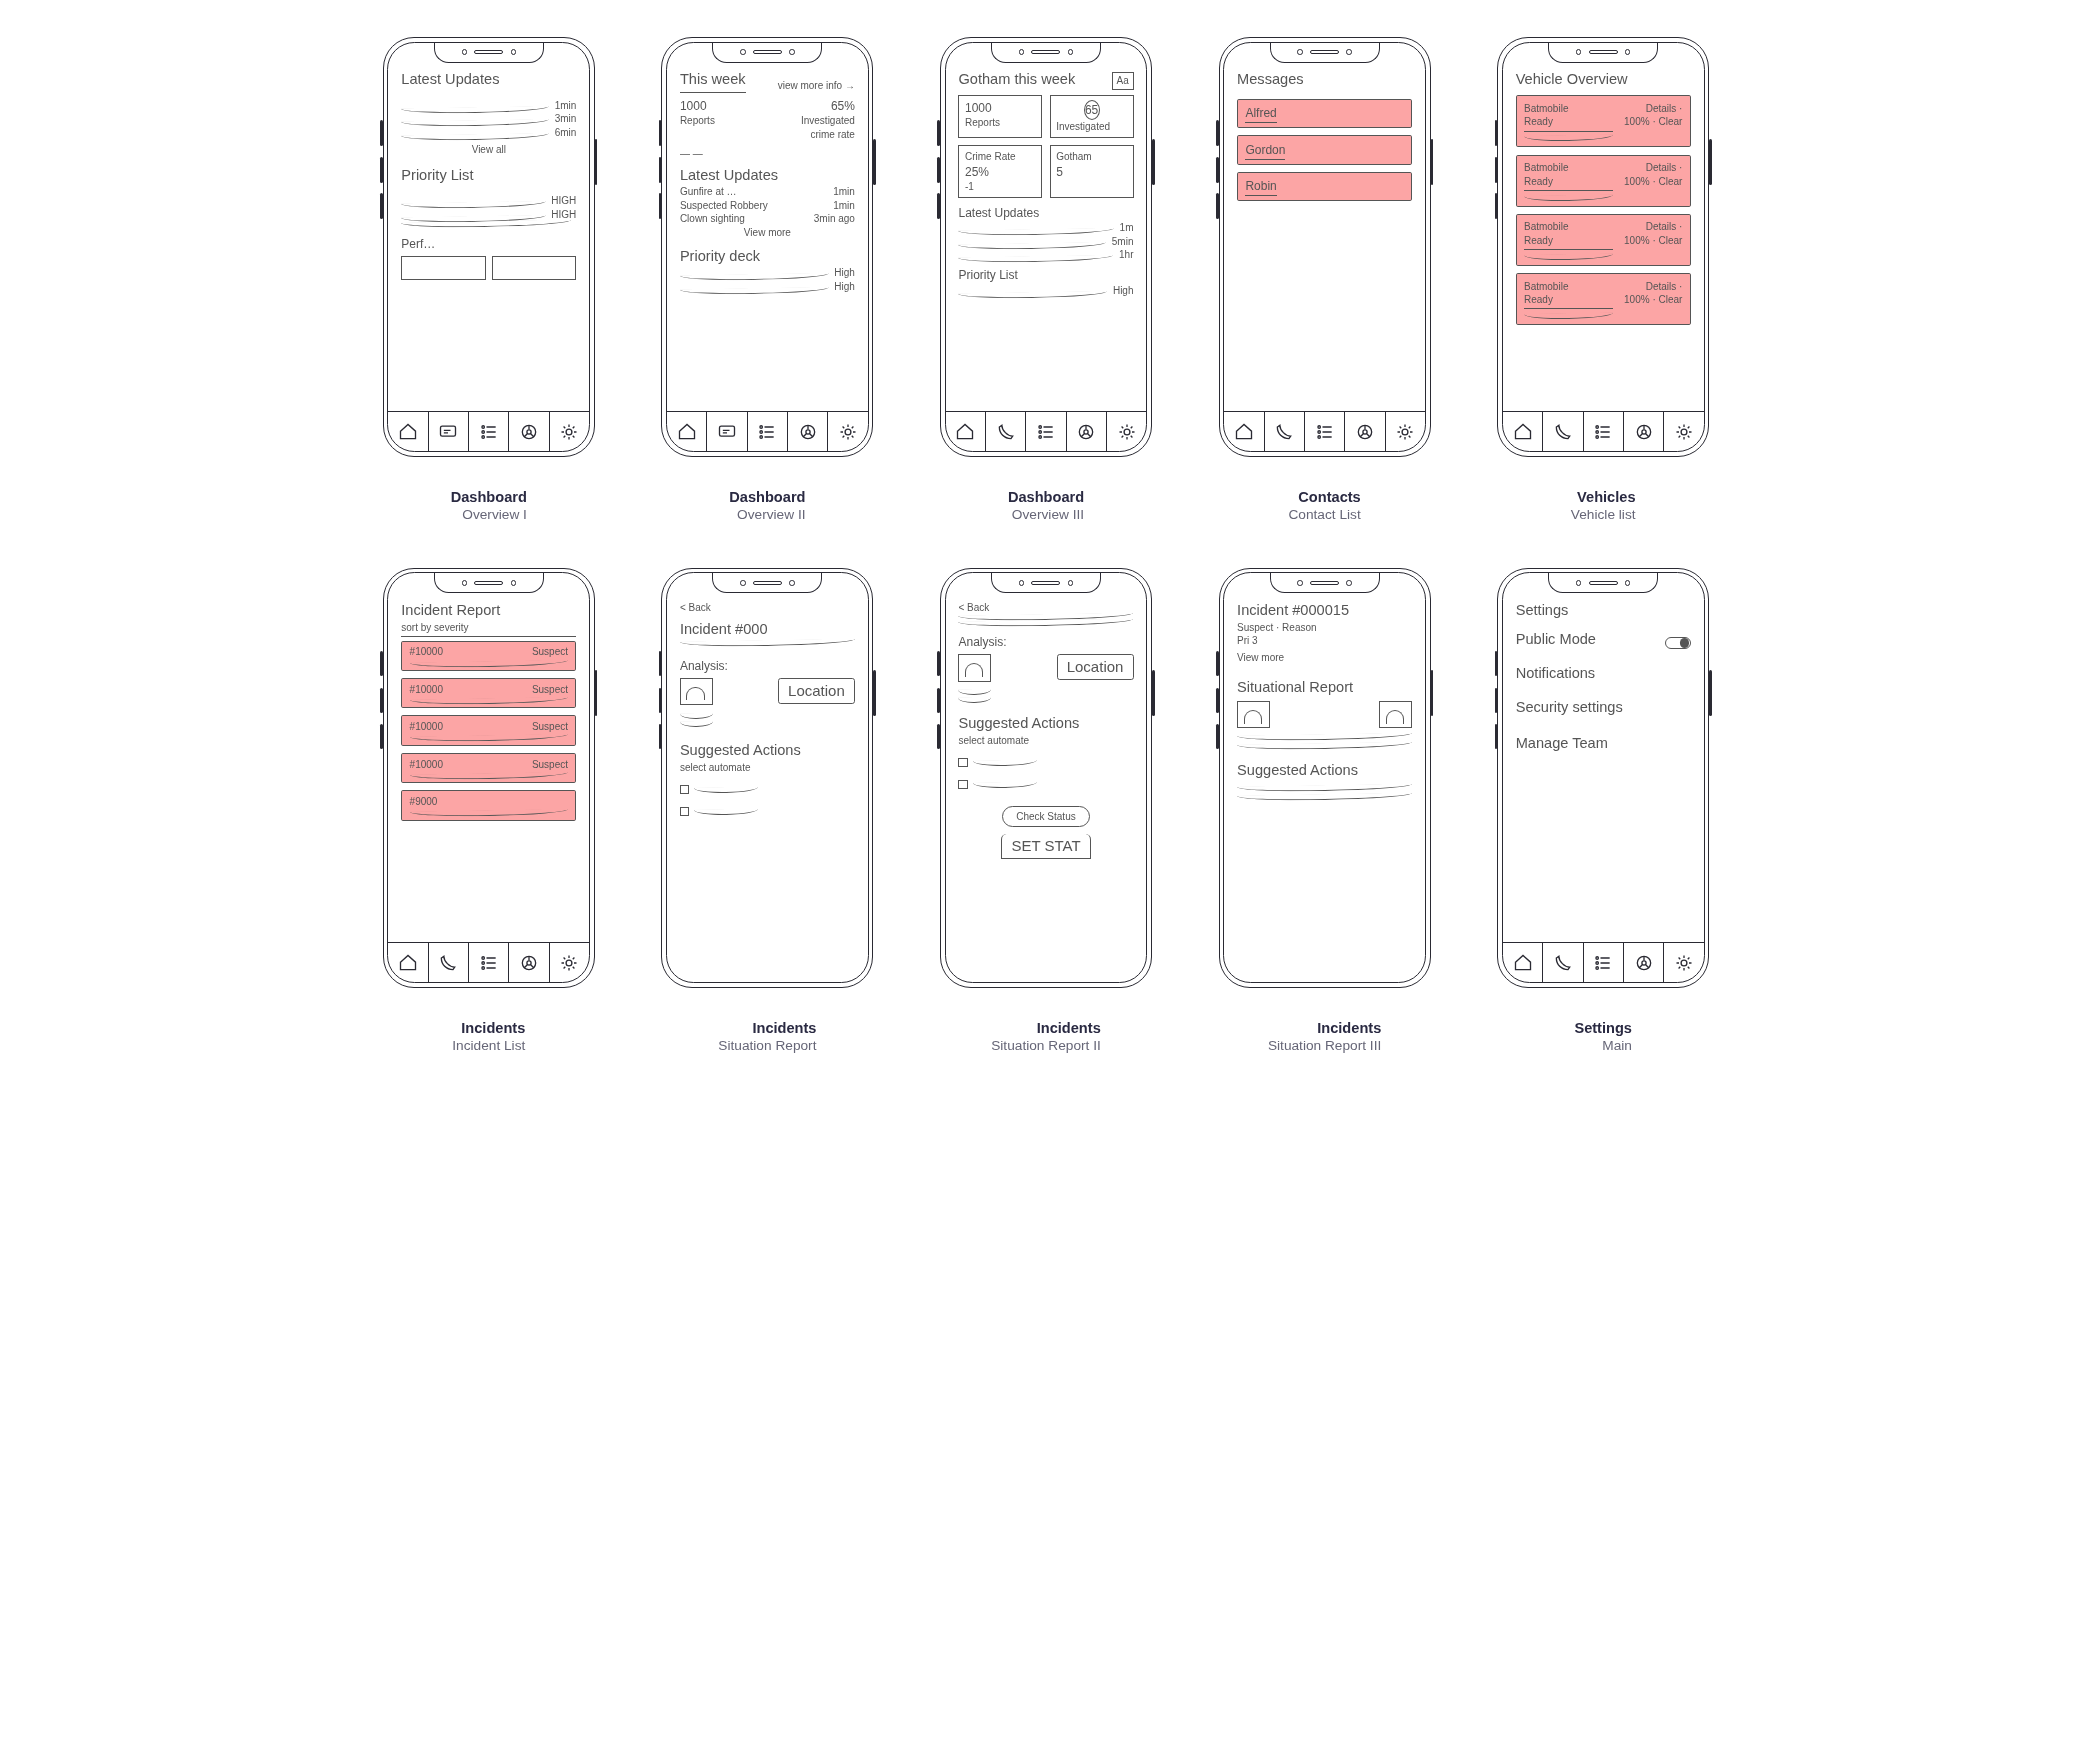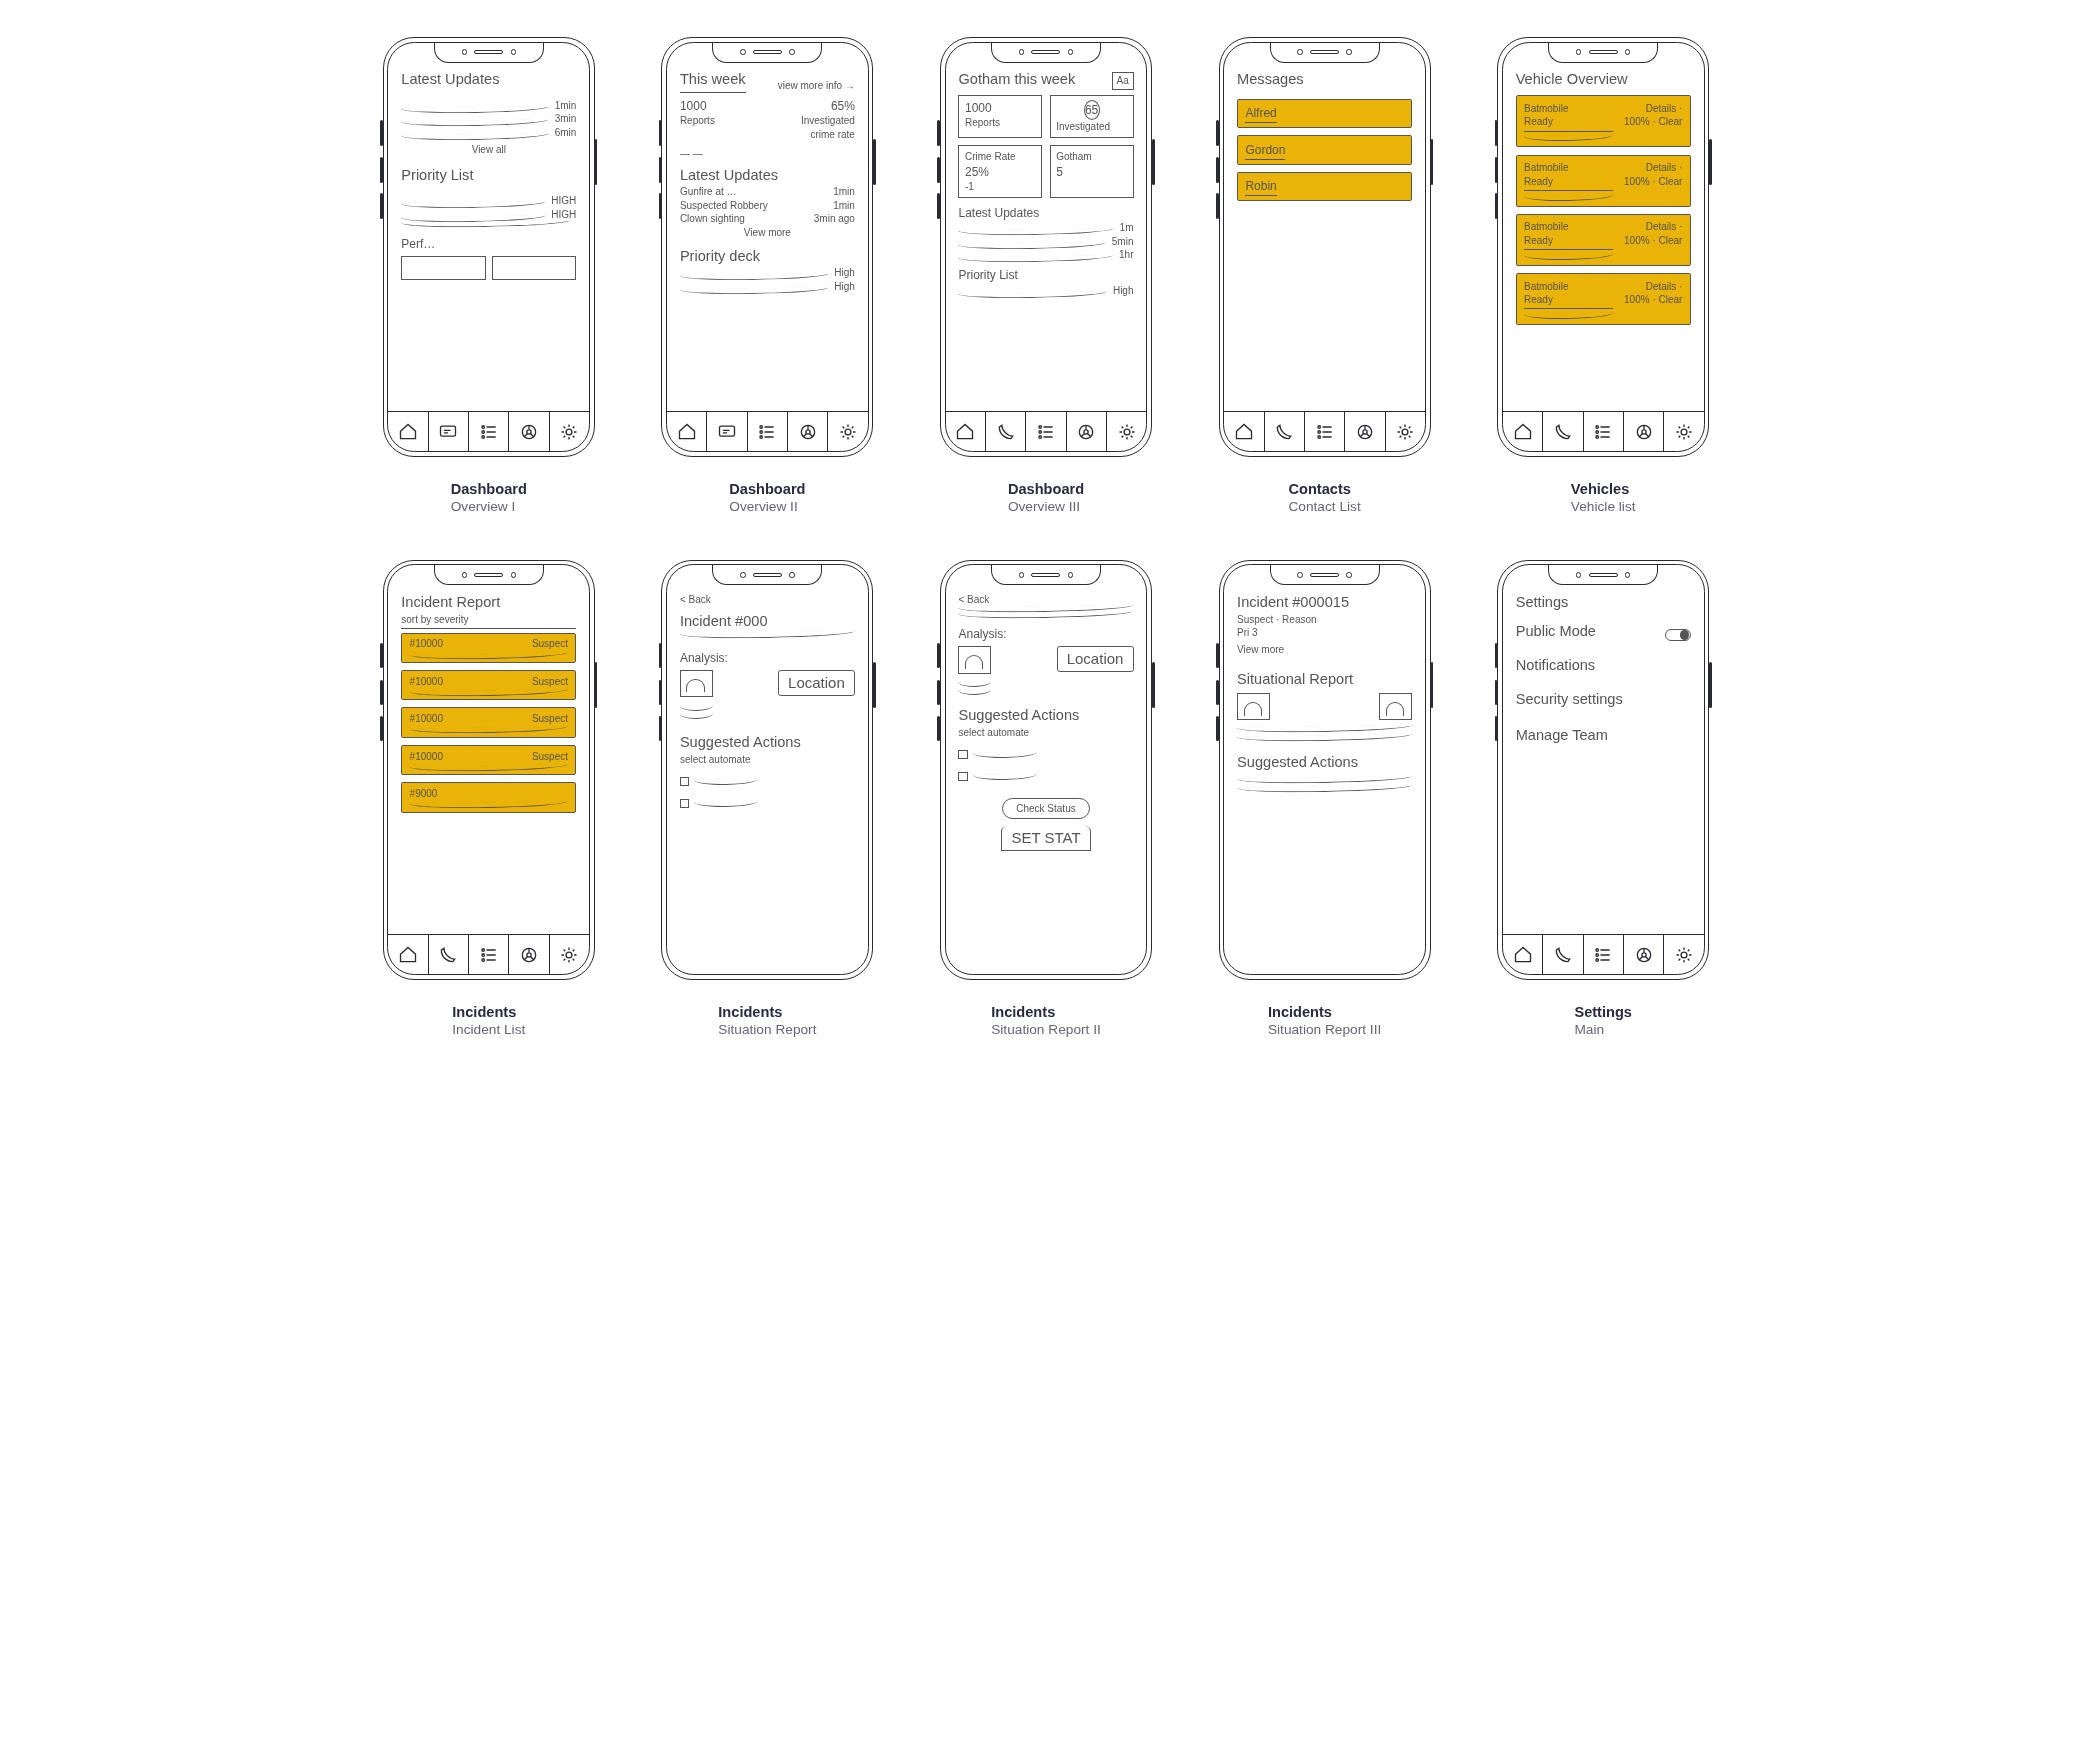--- a/index.html
+++ b/index.html
@@ -88,21 +88,21 @@
     height:5.5px; flex:1; border-bottom:1.4px solid var(--hand);
     border-radius:0 0 50% 50%/0 0 100% 100%;
     transform:skewY(-1deg);
   }
   .squig.short { max-width:64px; }
   .card {
     border:1.4px solid var(--hand);
     border-radius:1.8px;
     padding:5.5px 7.3px;
     margin-bottom:7.3px;
-    background:#eab308;
+    background:#fca5a5;
   }
   .card2 { border:1.4px solid var(--hand); padding:3.7px 5.5px; font-size:9.1px; }
   .grid2 { display:grid; grid-template-columns:1fr 1fr; gap:7.3px; }
   .img-ph {
     width:33px;height:27.4px;border:1.4px solid var(--hand);
     display:inline-block; position:relative;
   }
   .img-ph::after{
     content:""; position:absolute; left:5.5px; bottom:3.7px;
     width:16.4px;height:12.8px;border:1.4px solid var(--hand);
@@ -131,21 +131,21 @@
     display:flex;
   }
   .tab {
     flex:1;
     border-right:1.4px solid var(--stroke);
     display:flex;align-items:center;justify-content:center;
   }
   .tab:last-child{border-right:none;}
   .tab svg { width:20px;height:20px;stroke:var(--stroke);fill:none;stroke-width:1.6;}
 
-  .caption { text-align:left; margin-top:24px; }
+  .caption { text-align:right; margin-top:32px; }
   .cap-title { font-weight:600; color:var(--label-dark); font-size:14.6px; }
   .cap-sub { color:var(--label-light); font-size:13.7px; margin-top:1.8px;}
   .underline{ border-bottom:1.4px solid var(--hand); padding-bottom:1.8px;}
 </style>
 </head>
 <body>
 
 <div class="grid" id="grid">
   <div class="cell">
     <div class="phone">

